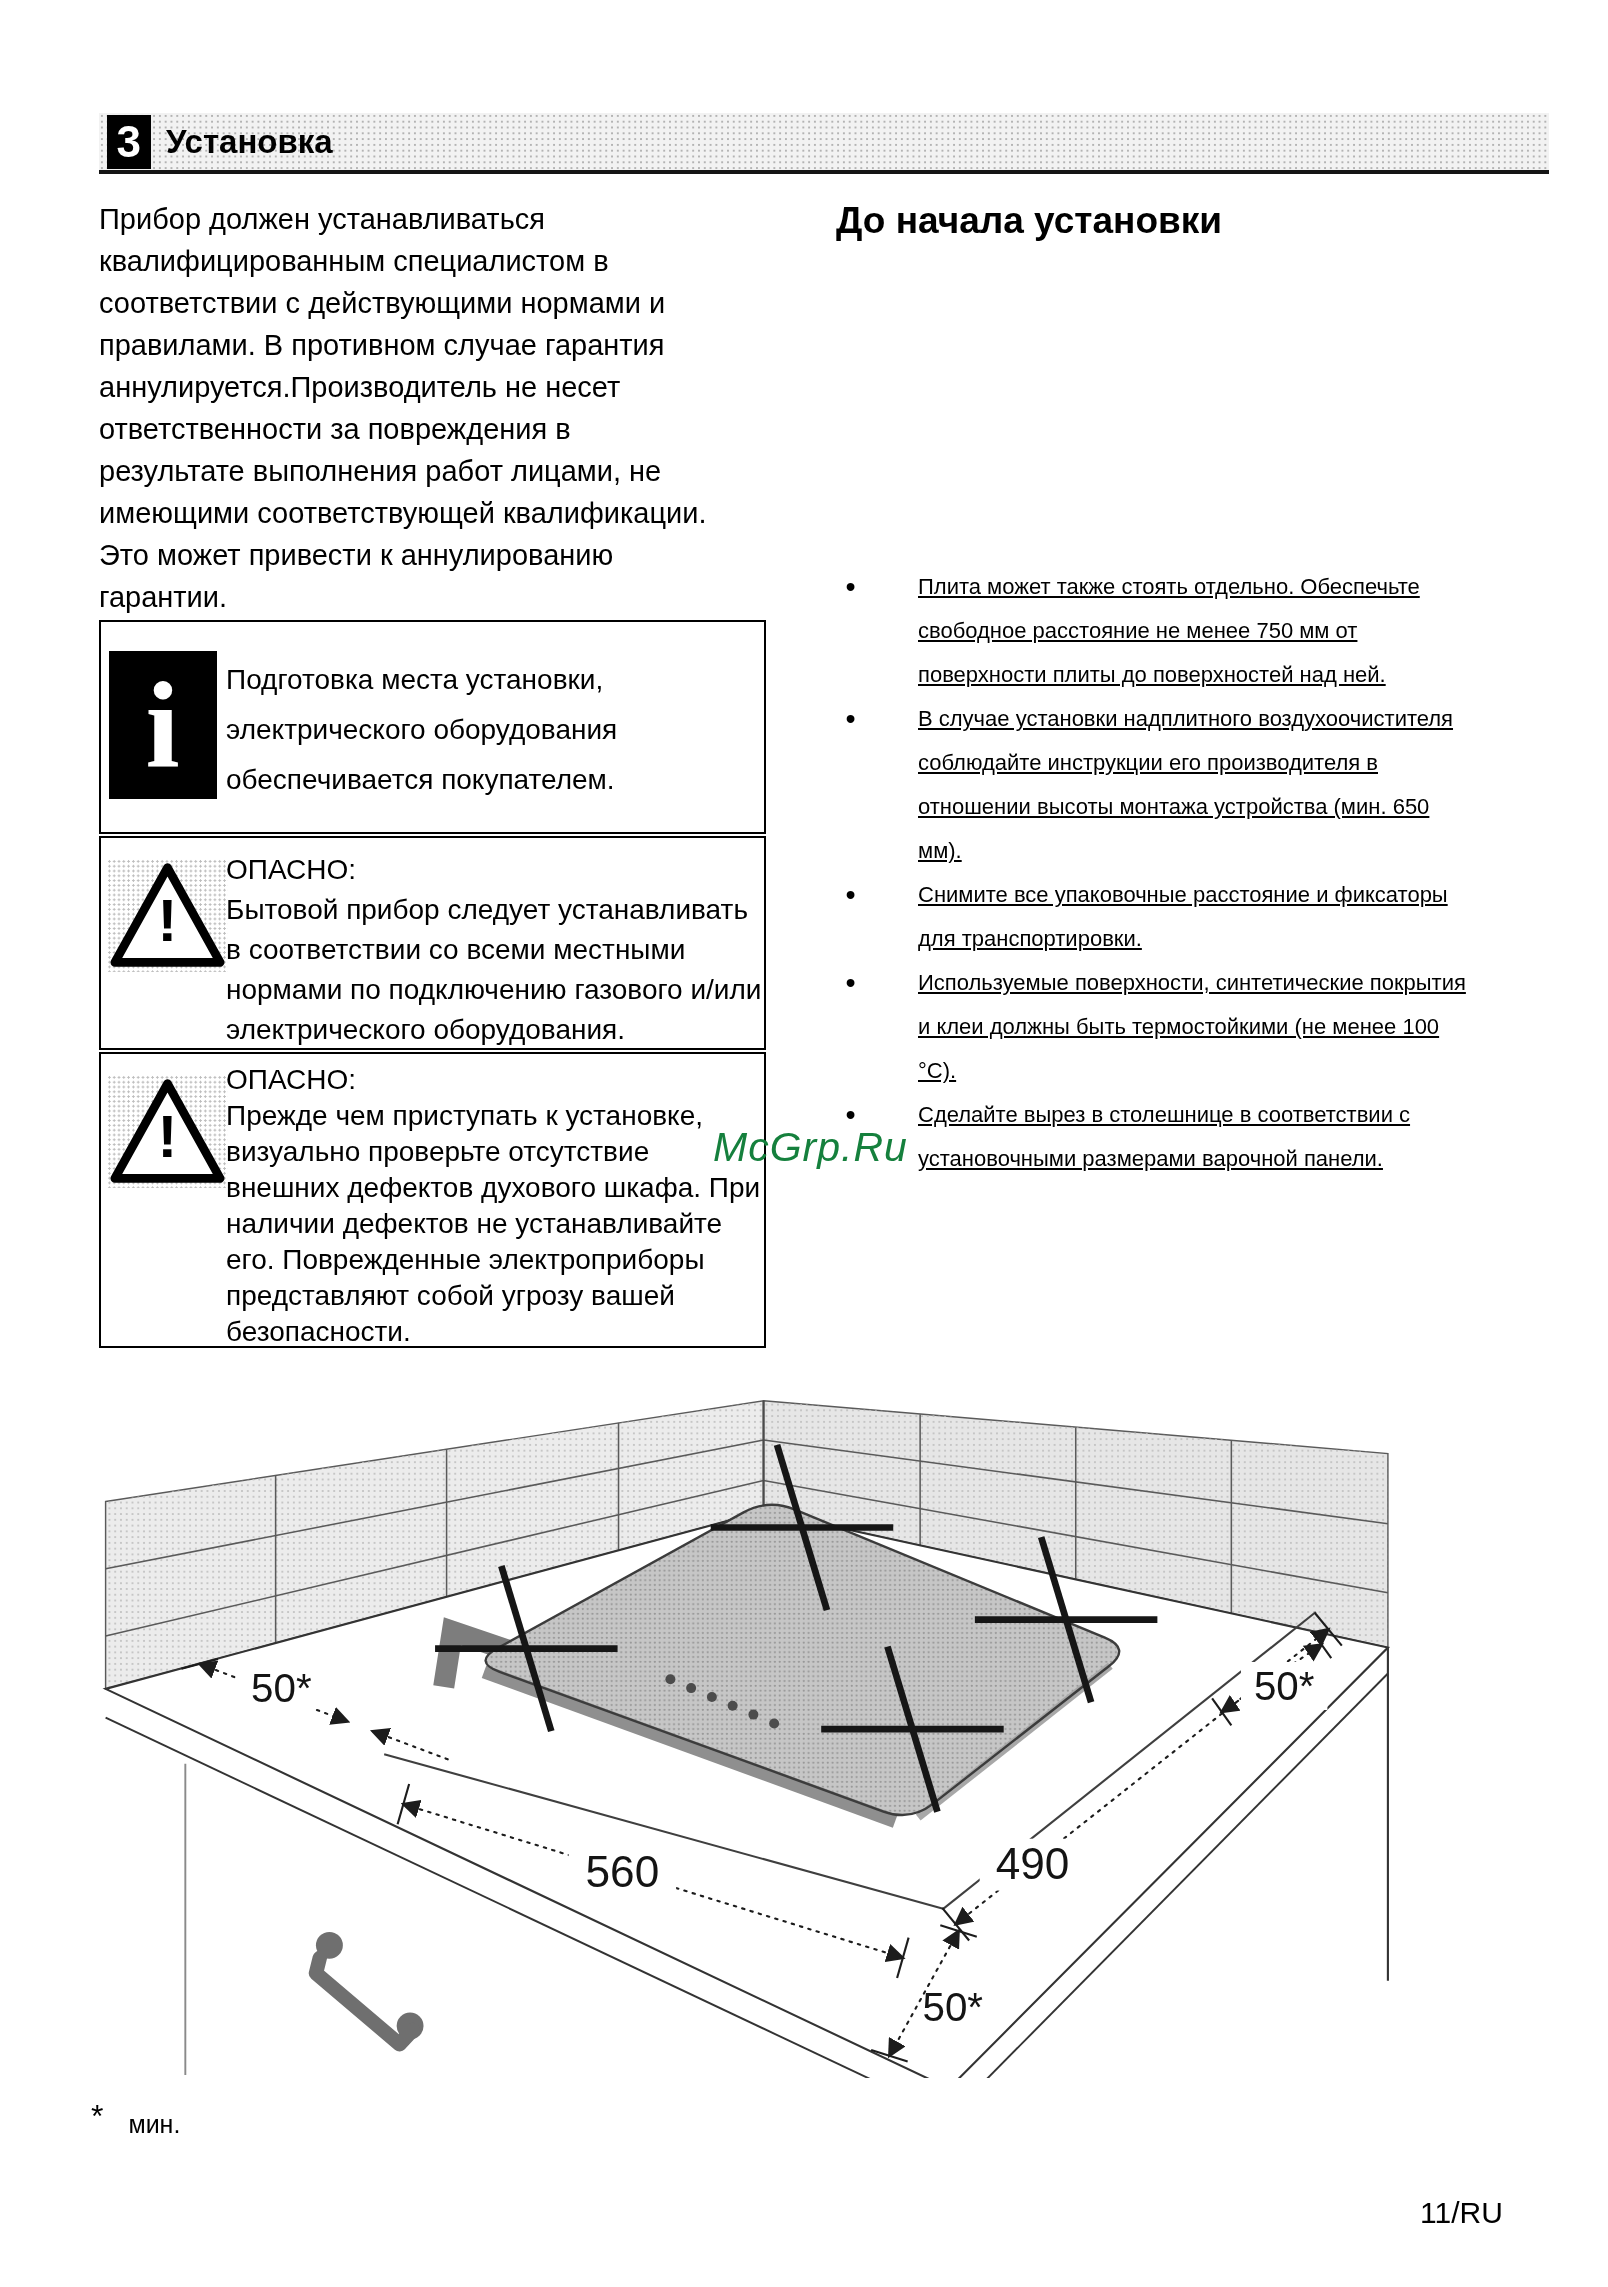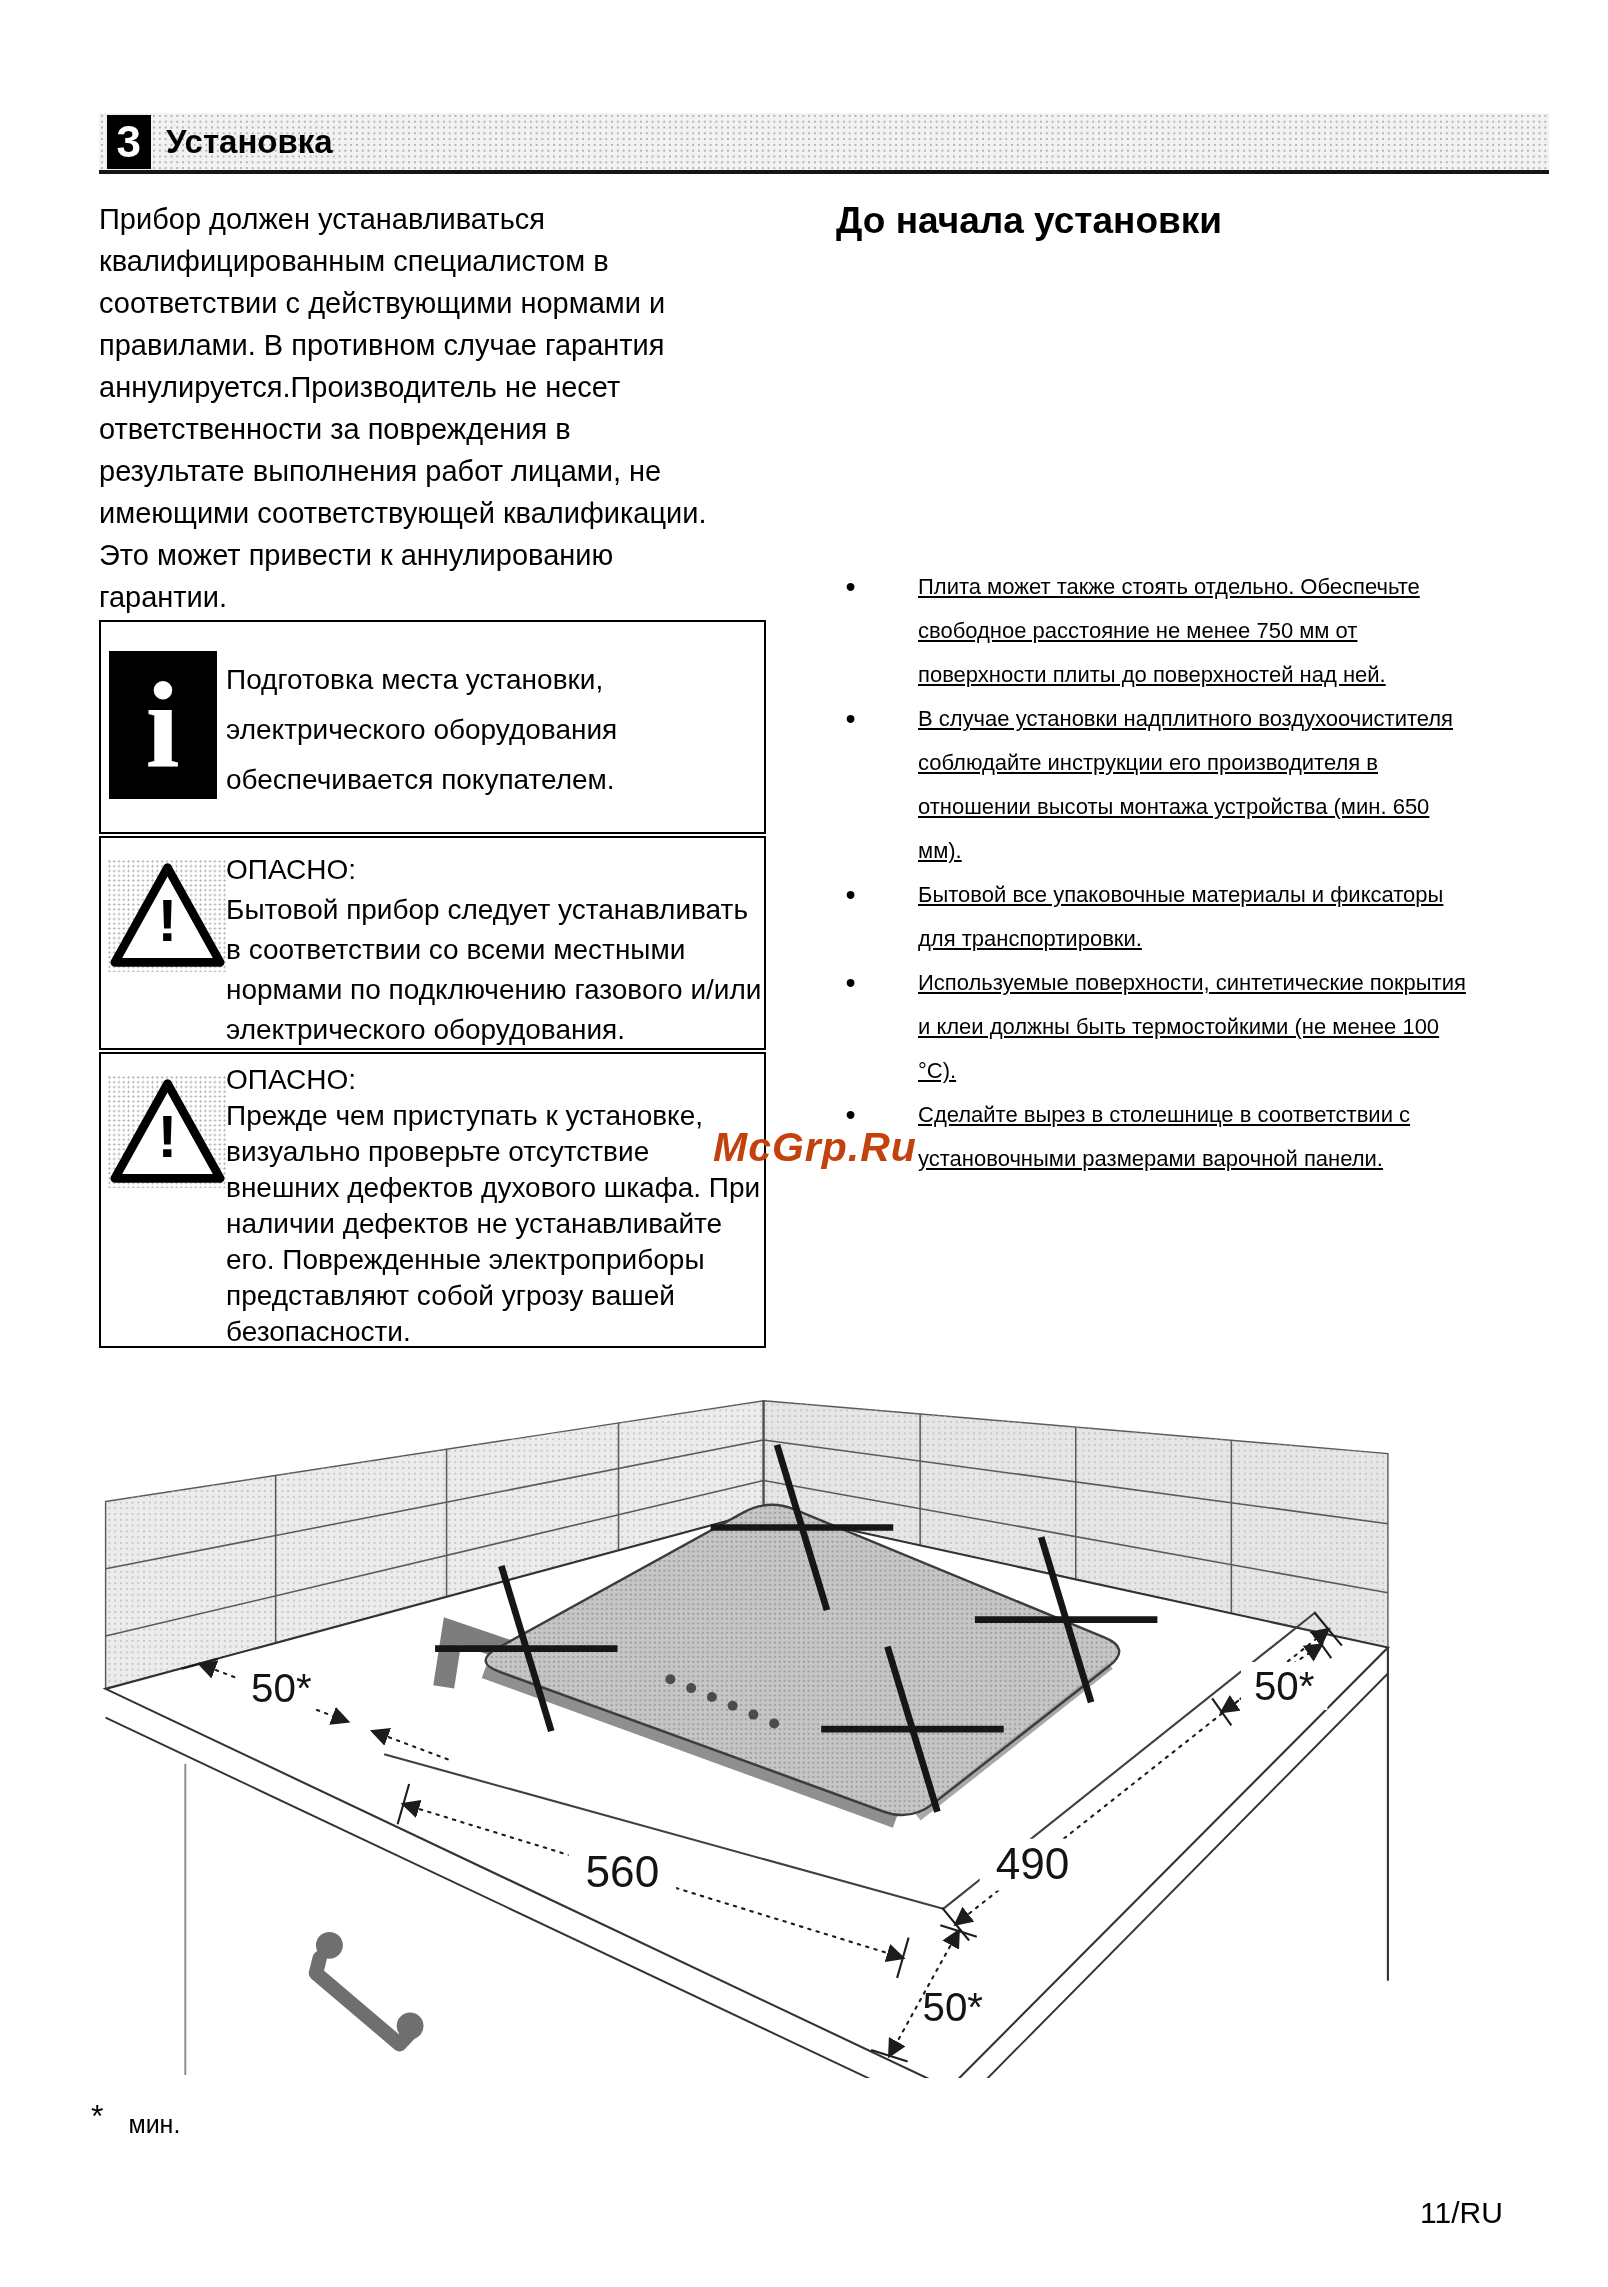--- a/index.html
+++ b/index.html
@@ -64,22 +64,22 @@
     position:relative; padding-left:82px; width:552px;
     font-size:22px; line-height:44px;text-decoration:underline;
   }
   .rc-bullets li::before {
     content:"\2022"; position:absolute; left:9.6px; top:0; font-size:29px;
   }
 
   
   .watermark {
     position:absolute; left:713px; top:1124px;
-    font-size:41px; font-weight:bold; font-style:italic;
-    color:#c2410c; letter-spacing:1px; white-space:nowrap;
+    font-size:41px; font-weight:normal; font-style:italic;
+    color:#15803d; letter-spacing:1px; white-space:nowrap;
   }
 
   
   .diagram { position:absolute; left:96px; top:1391px; width:1460px; height:687px; }
   .diagram svg { width:100%; height:100%; display:block; }
 
   
   .footnote { position:absolute; left:91px; top:2100px; display:flex; align-items:flex-start; }
   .footnote-marker { font-size:32px; line-height:32px; }
   .footnote-text { font-size:25px; line-height:32px; margin-left:25px; margin-top:7.7px; }
@@ -128,21 +128,21 @@
       <span class="warn-title">ОПАСНО:</span>
       <span>Прежде чем приступать к установке, визуально проверьте отсутствие внешних дефектов духового шкафа. При наличии дефектов не устанавливайте его. Поврежденные электроприборы представляют собой угрозу вашей безопасности.</span>
     </div>
   </div>
 
   <div class="rc-heading">До начала установки</div>
   <div class="rc-bullets">
     <ul>
       <li><span>Плита может также стоять отдельно. Обеспечьте свободное расстояние не менее 750 мм от поверхности плиты до поверхностей над ней.</span></li>
       <li><span>В случае установки надплитного воздухоочистителя соблюдайте инструкции его производителя в отношении высоты монтажа устройства (мин. 650 мм).</span></li>
-      <li><span>Бытовой все упаковочные материалы и фиксаторы для транспортировки.</span></li>
+      <li><span>Снимите все упаковочные расстояние и фиксаторы для транспортировки.</span></li>
       <li><span>Используемые поверхности, синтетические покрытия и клеи должны быть термостойкими (не менее 100 °С).</span></li>
       <li><span>Сделайте вырез в столешнице в соответствии с установочными размерами варочной панели.</span></li>
     </ul>
   </div>
 
   <div class="watermark">McGrp.Ru</div>
 
   <div class="diagram">
     <svg viewBox="0 0 1520 715">
       <defs>

